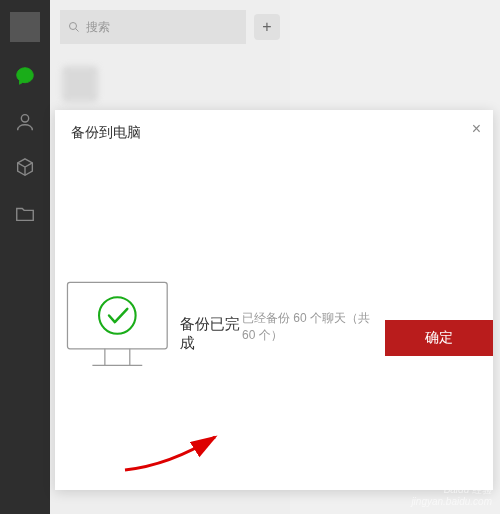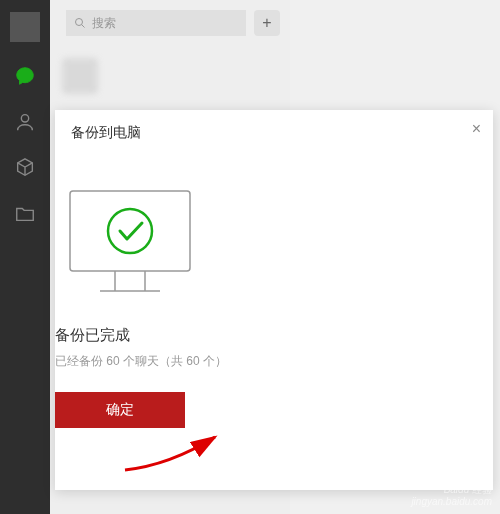--- a/index.html
+++ b/index.html
@@ -18,22 +18,22 @@
     .nav-icon svg { stroke: #888; fill: none; }
     .nav-icon.active svg { stroke: #1aad19; fill: #1aad19; }
     .chat-panel {
       position: absolute; left: 50px; top: 0; width: 240px; height: 100%;
       background: #eee;
     }
     .search-row {
       display: flex; align-items: center; padding: 10px 10px; gap: 8px;
     }
     .search-box {
-      flex: 1; background: #e0e0e0; border-radius: 0; height: 26px;
-      display: flex; align-items: center; padding: 0 8px; color: #999; font-size: 12px; margin-left: 6px;
+      flex: 1; background: #e0e0e0; border-radius: 0; height: 34px;
+      display: flex; align-items: center; padding: 0 8px; color: #999; font-size: 12px;
     }
     .search-box svg { margin-right: 6px; }
     .plus-btn {
       width: 26px; height: 26px; background: #e0e0e0; border-radius: 4px;
       display: flex; align-items: center; justify-content: center; cursor: pointer;
       color: #666; font-size: 16px;
     }
     .chat-item {
       height: 60px; display: flex; align-items: center; padding: 0 12px;
       filter: blur(3px); opacity: 0.6;
@@ -45,21 +45,21 @@
       display: flex; flex-direction: column;
     }
     .dialog-header {
       padding: 14px 16px; font-size: 14px; color: #333; position: relative;
     }
     .close-x {
       position: absolute; right: 12px; top: 10px; cursor: pointer;
       color: #888; font-size: 16px;
     }
     .dialog-body {
-      flex: 1; display: flex; flex-direction: column; 
+      flex: 1; display: flex; flex-direction: row; align-items: center;
       padding-top: 30px;
     }
     .monitor { margin-bottom: 20px; }
     .done-title { font-size: 15px; color: #333; margin-bottom: 8px; }
     .done-sub { font-size: 12px; color: #999; margin-bottom: 22px; }
     .ok-btn {
       background: #b91c1c; color: #fff; border: none; width: 130px; height: 36px;
       font-size: 14px; cursor: pointer;
     }
     .arrow {

